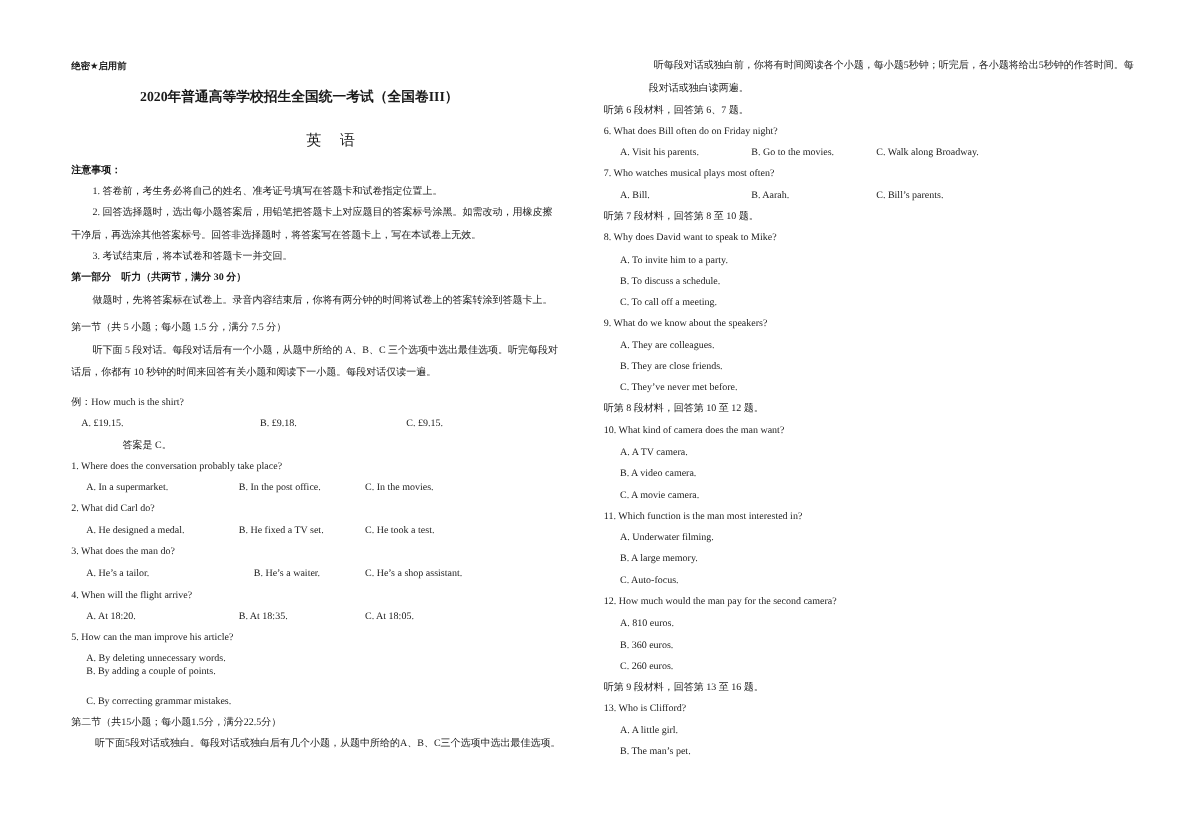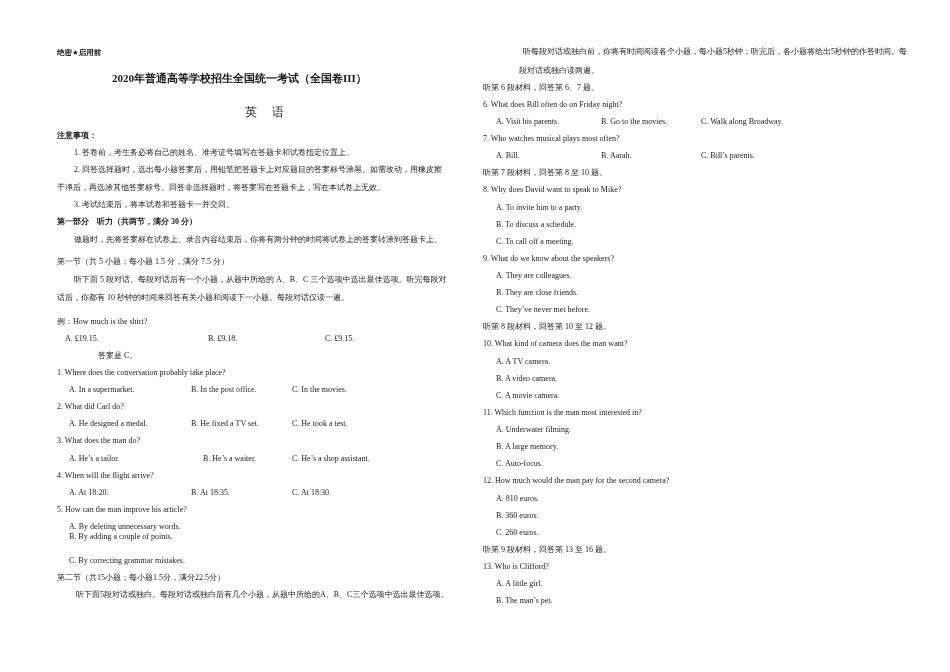--- a/index.html
+++ b/index.html
@@ -53,21 +53,21 @@
     <div class="line" style="left:292px;top:419px;">C. He took a test.</div>
 
     <div class="line" style="left:57px;top:436px;">3. What does the man do?</div>
     <div class="line" style="left:69px;top:454px;">A. He’s a tailor.</div>
     <div class="line" style="left:191px;top:454px;padding-left:12px;">B. He’s a waiter.</div>
     <div class="line" style="left:292px;top:454px;">C. He’s a shop assistant.</div>
 
     <div class="line" style="left:57px;top:471px;">4. When will the flight arrive?</div>
     <div class="line" style="left:69px;top:488px;">A. At 18:20.</div>
     <div class="line" style="left:191px;top:488px;">B. At 18:35.</div>
-    <div class="line" style="left:292px;top:488px;">C. At 18:30.</div>
+    <div class="line" style="left:292px;top:488px;">C. At 18:05.</div>
 
     <div class="line" style="left:57px;top:505px;">5. How can the man improve his article?</div>
     <div class="line" style="left:69px;top:522px;">A. By deleting unnecessary words.</div>
     <div class="line" style="left:69px;top:532px;">B. By adding a couple of points.</div>
     <div class="line" style="left:69px;top:556px;">C. By correcting grammar mistakes.</div>
 
     <div class="line" style="left:57px;top:573px;">第二节（共15小题；每小题1.5分，满分22.5分）</div>
     <div class="line" style="left:76px;top:590px;">听下面5段对话或独白。每段对话或独白后有几个小题，从题中所给的A、B、C三个选项中选出最佳选项。</div>
   </div>
 

